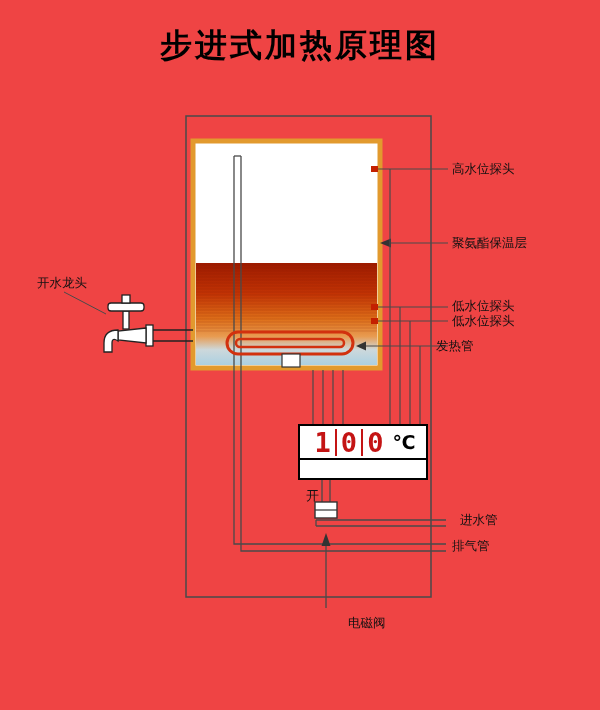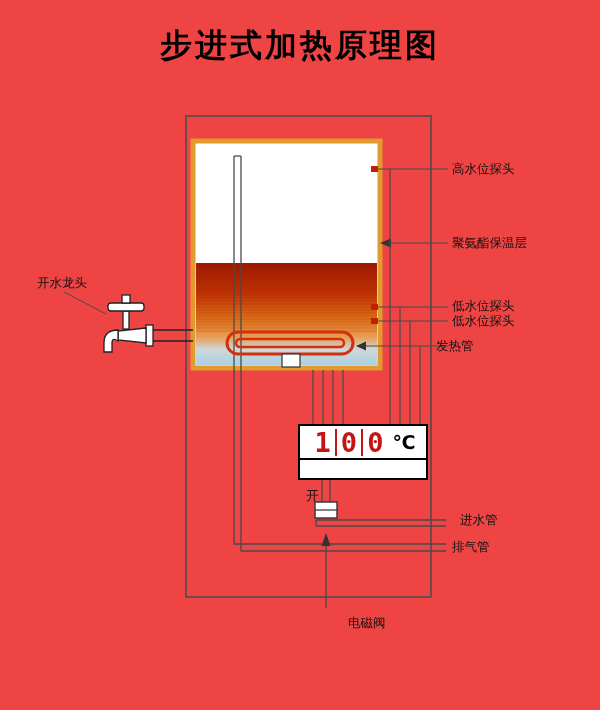--- a/index.html
+++ b/index.html
@@ -11,21 +11,21 @@
          font-size:32px;font-weight:900;letter-spacing:3px;color:#000;}
 
   .lbl{position:absolute;font-size:12.5px;font-weight:500;color:#111;white-space:nowrap;line-height:1;}
   .lbl-faucet{left:21px;top:277px;margin-left:16px;}
   .lbl-high-water{left:452px;top:163px;}
   .lbl-insulation{left:452px;top:237px;}
   .lbl-low-water{left:452px;top:300px;text-align:right;}
   .lbl-low-temp{left:452px;top:315px;}
   .lbl-heating{left:436px;top:340px;}
   .lbl-inlet{left:452px;top:514px;margin-left:8px;}
-  .lbl-exhaust{left:452px;top:541px;}
+  .lbl-exhaust{left:452px;top:541px;font-family:Liberation Mono, monospace;}
   .lbl-open{left:306px;top:489px;font-size:13px;}
   .lbl-valve{left:304px;top:617px;margin-left:44px;}
 
   .display{position:absolute;left:298px;top:424px;width:130px;height:56px;
            border:2px solid #000;box-sizing:border-box;background:#fff;
            display:flex;flex-direction:column;}
   .temp-row{flex:0 0 32px;border-bottom:2px solid #000;display:flex;
             align-items:center;justify-content:center;}
   .digit{font-family:"DejaVu Sans Mono",monospace;font-size:27px;font-weight:bold;
          color:#c41414;line-height:1;padding:0 4px;}

